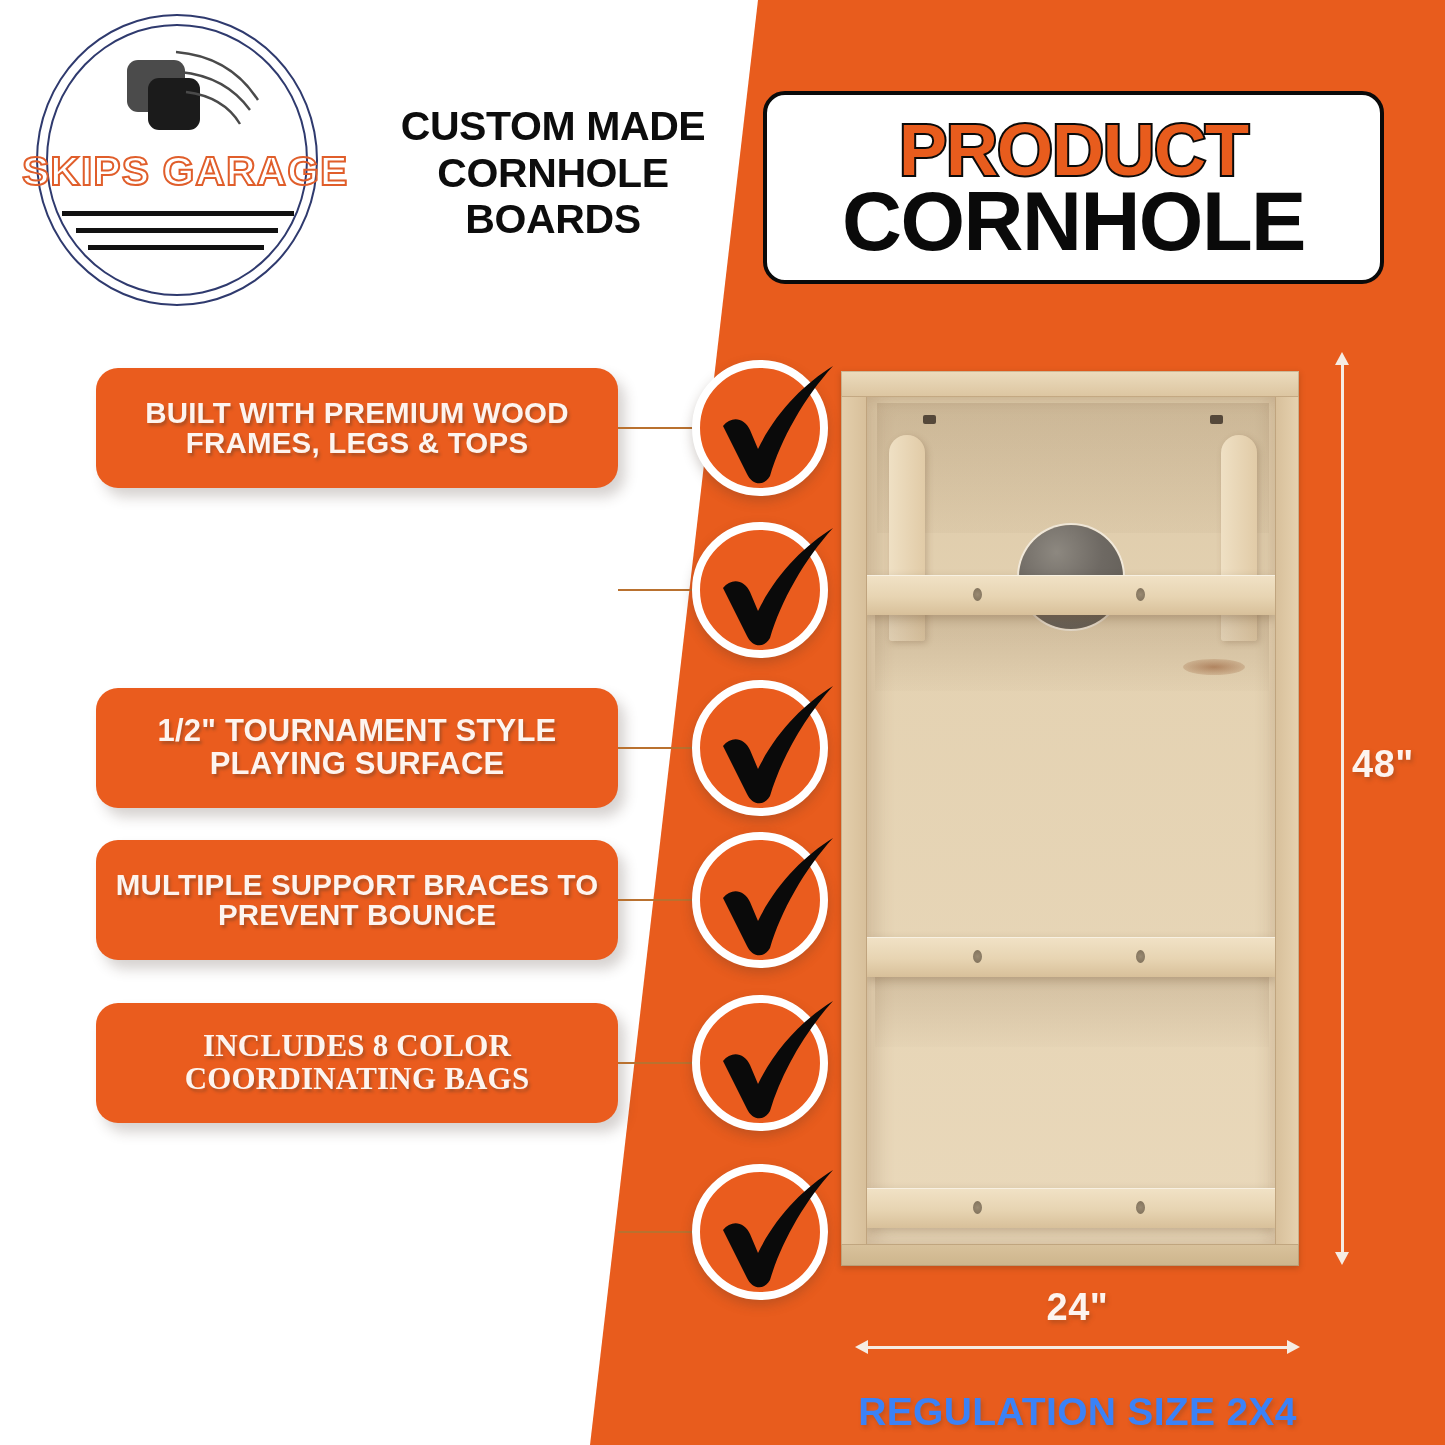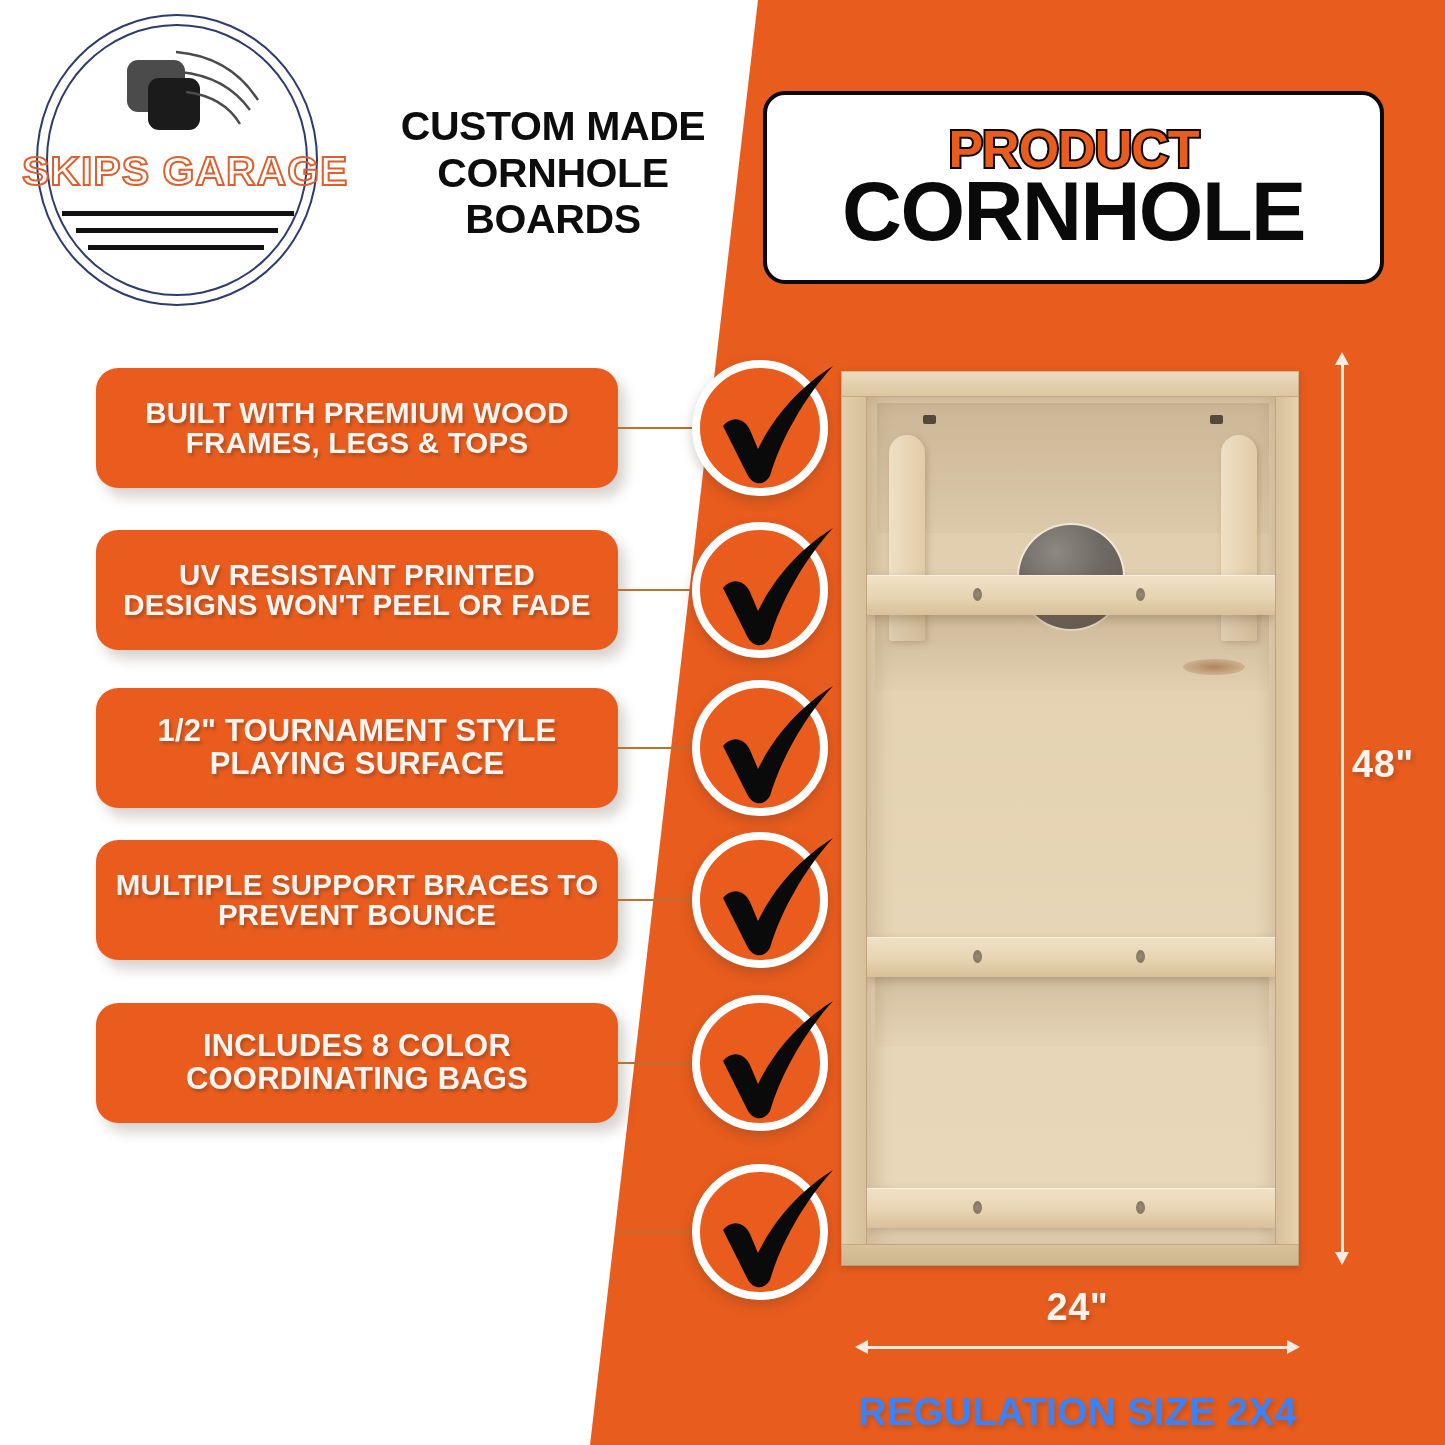--- a/index.html
+++ b/index.html
@@ -96,21 +96,21 @@
     width: 621px; height: 193px;
     background: #ffffff;
     border: 4px solid #0a0a0a;
     border-radius: 22px;
     box-sizing: border-box;
     display: flex; flex-direction: column;
     align-items: center; justify-content: center;
     overflow: hidden;
   }
   #features-badge .line-product {
-    font-size: 52px;
+    font-size: 72px;
     font-weight: 700;
     letter-spacing: -1px;
     color: #e85c1d;
     -webkit-text-stroke: 4px #0a0a0a;
     paint-order: stroke fill;
     line-height: 0.98;
     margin-top: 2px;
   }
   #features-badge .line-features {
     font-size: 83px;
@@ -402,23 +402,20 @@
     </div>
     <div class="connector"></div>
     <div class="check-circle">
       <svg width="150" height="150" viewBox="0 0 150 150">
         <path d="M29 72 C37 62 50 63 56 76 L64 95 C82 58 110 30 139 12 C110 44 87 85 76 122 C70 133 58 131 53 120 Z" fill="#0a0a0a"></path>
       </svg>
     </div>
   </div>
 
   <div class="feature-row" style="top:530px;">
-    <div class="feature-pill">
-      <span>UV RESISTANT PRINTED DESIGNS WON'T PEEL OR FADE</span>
-    </div>
     <div class="connector"></div>
     <div class="check-circle">
       <svg width="150" height="150" viewBox="0 0 150 150">
         <path d="M29 72 C37 62 50 63 56 76 L64 95 C82 58 110 30 139 12 C110 44 87 85 76 122 C70 133 58 131 53 120 Z" fill="#0a0a0a"></path>
       </svg>
     </div>
   </div>
 
   <div class="feature-row" style="top:688px;">
     <div class="feature-pill lines-2">
@@ -437,21 +434,21 @@
       <span>MULTIPLE SUPPORT BRACES TO PREVENT BOUNCE</span>
     </div>
     <div class="connector"></div>
     <div class="check-circle">
       <svg width="150" height="150" viewBox="0 0 150 150">
         <path d="M29 72 C37 62 50 63 56 76 L64 95 C82 58 110 30 139 12 C110 44 87 85 76 122 C70 133 58 131 53 120 Z" fill="#0a0a0a"></path>
       </svg>
     </div>
   </div>
 
-  <div class="feature-row" style="top:1003px;">
+  <div class="feature-row" style="top:1003px;font-family:Liberation Serif, serif;">
     <div class="feature-pill lines-2">
       <span>INCLUDES 8 COLOR COORDINATING BAGS</span>
     </div>
     <div class="connector"></div>
     <div class="check-circle">
       <svg width="150" height="150" viewBox="0 0 150 150">
         <path d="M29 72 C37 62 50 63 56 76 L64 95 C82 58 110 30 139 12 C110 44 87 85 76 122 C70 133 58 131 53 120 Z" fill="#0a0a0a"></path>
       </svg>
     </div>
   </div>

